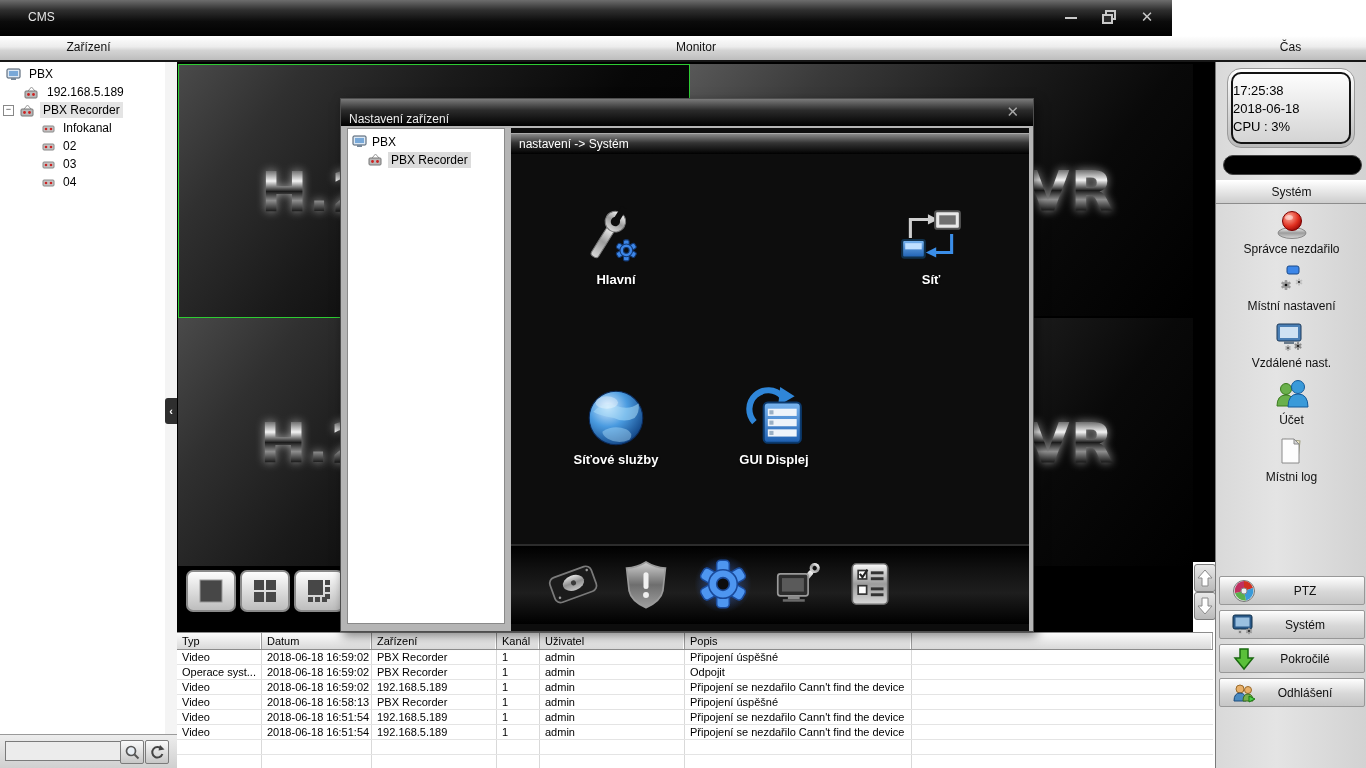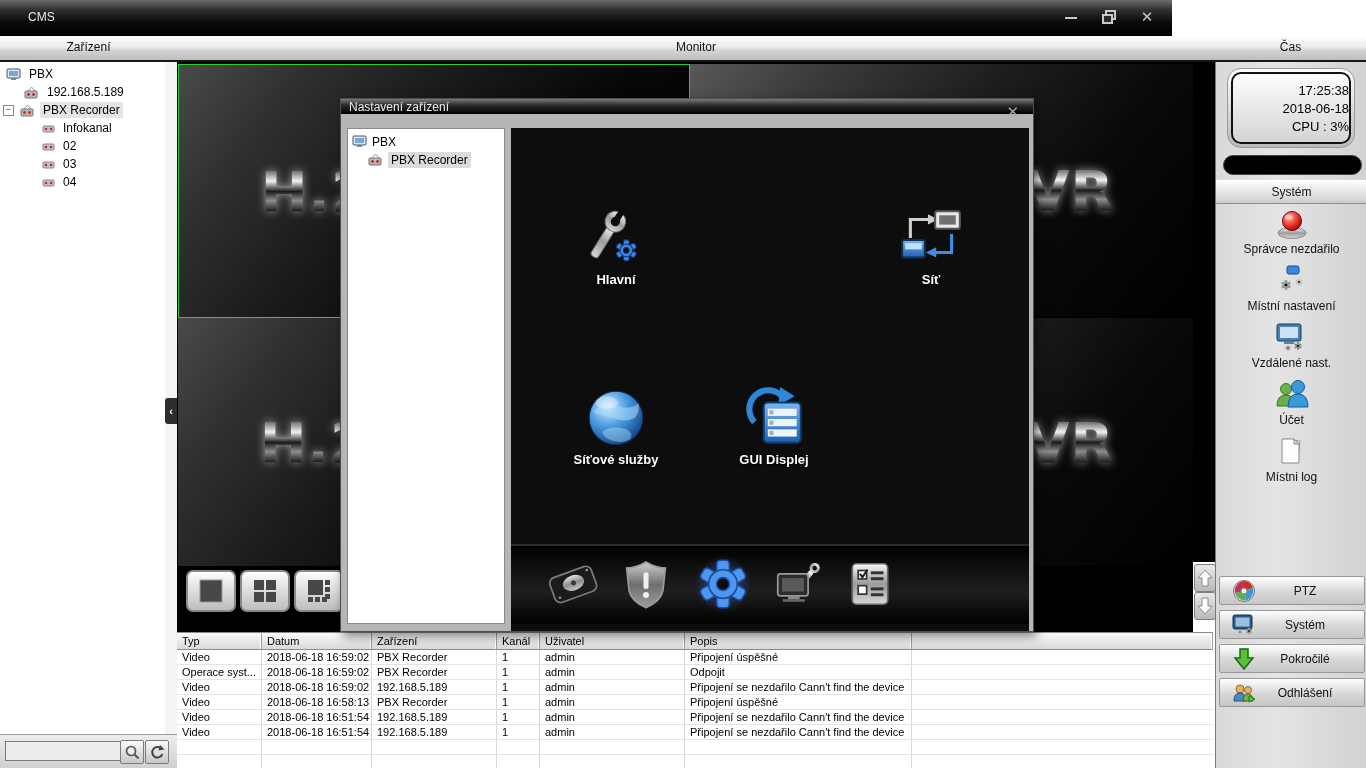--- a/index.html
+++ b/index.html
@@ -68,40 +68,40 @@
   .tr.head .td{border-right:1px solid #9c9c9c;box-shadow:inset -1px 0 0 #fff;}
   .tr.body{border-bottom:1px solid #e4e4e4;}
   .c0{width:85px;}.c1{width:110px;}.c2{width:125px;}.c3{width:43px;}.c4{width:145px;}.c5{width:227px;}.c6{flex:1;border-right:none;}
 
   
   .rightbar{position:absolute;left:1215px;top:62px;width:151px;height:706px;
     background:linear-gradient(90deg,#d9d9d9,#e4e4e4 40%,#d2d2d2);border-left:1px solid #7a7a7a;box-sizing:border-box;}
   .clock-frame{position:absolute;left:11px;top:6px;width:128px;height:80px;border-radius:14px;
     background:linear-gradient(#ffffff,#b9b9b9);border:1px solid #9a9a9a;padding:3px;box-sizing:border-box;}
   .clock-inner{width:100%;height:100%;border-radius:10px;border:2px solid #121212;box-sizing:border-box;
-    background:linear-gradient(#fdfdfd,#d4d4d4);text-align:right;font-size:13px;color:#000;
+    background:linear-gradient(#fdfdfd,#d4d4d4);text-align:left;font-size:13px;color:#000;
     display:flex;flex-direction:column;justify-content:center;gap:3px;}
   .pill{position:absolute;left:7px;top:93px;width:137px;height:18px;border-radius:10px;background:#000;border:1px solid #444;}
   .sys-header{position:absolute;left:0;top:118px;width:151px;height:22px;
     background:linear-gradient(#fefefe,#cdcdcd);border-top:1px solid #fff;border-bottom:1px solid #8c8c8c;
     text-align:center;font-size:12px;color:#111;line-height:22px;}
   .side-items{position:absolute;left:0;top:146px;width:151px;display:flex;flex-direction:column;align-items:center;}
   .side-item{display:flex;flex-direction:column;align-items:center;margin-bottom:9px;}
   .side-item .s-lbl{font-size:12px;color:#111;margin-top:2px;}
   .side-buttons{position:absolute;left:3px;top:514px;width:146px;}
   .side-btn{height:27px;margin-bottom:5px;border:1px solid #989898;border-radius:2px;
     background:linear-gradient(#fefefe,#d7d7d7 55%,#c6c6c6);display:flex;align-items:center;}
   .side-btn .b-ic{margin-left:12px;}
   .side-btn .b-lbl{flex:1;text-align:center;font-size:12px;color:#111;padding-right:10px;}
 
   
   .dialog{position:absolute;left:340px;top:98px;width:694px;height:534px;background:#b5b5b5;
     border:1px solid #4e4e4e;box-sizing:border-box;box-shadow:3px 4px 10px rgba(0,0,0,.5);}
-  .dlg-title{height:15px;background:linear-gradient(180deg,#7a7a7a 0%,#2b2b2b 42%,#000 100%);
-    color:#ececec;font-size:12px;display:flex;align-items:center;padding-left:8px;}
+  .dlg-title{height:27px;background:linear-gradient(180deg,#7a7a7a 0%,#2b2b2b 42%,#000 100%);
+    color:#ececec;font-size:12px;display:flex;align-items:flex-end;padding-left:8px;}
   .dlg-close{position:absolute;right:14px;top:5px;color:#a8a8a8;font-size:15px;line-height:16px;}
   .dlg-tree{position:absolute;left:6px;top:29px;width:158px;height:496px;background:#fff;border:1px solid #8a8a8a;
     box-sizing:border-box;font-size:12px;color:#000;}
   .dlg-trow{position:absolute;display:flex;align-items:center;gap:5px;height:17px;white-space:nowrap;}
   .dlg-trow.sel .lbl{background:#dcdcdc;padding:1px 3px;}
   .dlg-content{position:absolute;left:170px;top:29px;width:518px;height:503px;background:#0d0d0d;}
   .content-header{position:absolute;left:0;top:5px;width:518px;height:21px;box-sizing:border-box;
     background:linear-gradient(#8a8a8a,#333 45%,#000);border-top:1px solid #aaa;
     color:#fff;font-size:12px;line-height:20px;padding-left:8px;}
   .settings-item{position:absolute;width:150px;text-align:center;color:#fff;font-weight:bold;font-size:13px;
@@ -525,20 +525,21 @@
               <path d="M4,5 L7.5,1 L11,5" stroke="#999" fill="none"></path>
               <rect x="1" y="5" width="12" height="7" rx="1" fill="#b8b8b8" stroke="#777"></rect>
               <circle cx="4.5" cy="8.5" r="1.4" fill="#c22"></circle>
               <circle cx="9.5" cy="8.5" r="1.4" fill="#c22"></circle>
             </svg></span>
         <span class="lbl">PBX Recorder</span>
       </div>
     </div>
 
     <div class="dlg-content">
+      <div class="content-header">nastavení -&gt; Systém</div>
 
       <div class="settings-item" style="left:30px;top:76px">
         <span class="s-ic icon">
           <svg width="66" height="66" viewBox="0 0 64 64">
             <g transform="translate(24,28) rotate(32)">
               <rect x="-4" y="-8" width="8" height="34" rx="3" fill="url(#gSilver)" stroke="#777"></rect>
               <circle cx="0" cy="-14" r="10" fill="url(#gSilver)" stroke="#777"></circle>
               <circle cx="0" cy="-14" r="4.5" fill="#0d0d0d"></circle>
               <rect x="-3" y="-30" width="6" height="14" fill="#0d0d0d"></rect>
             </g>

